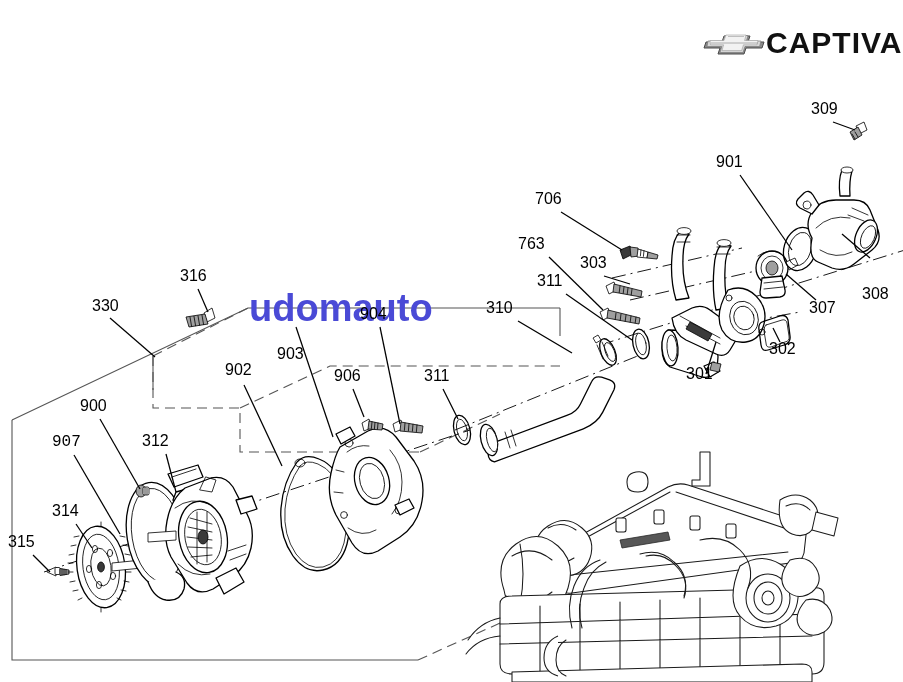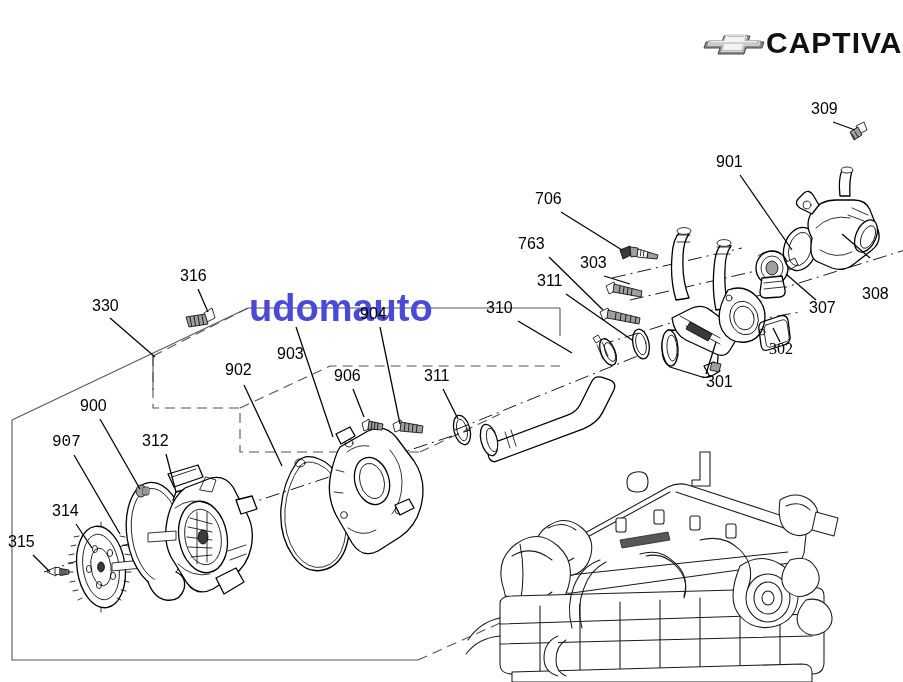--- a/index.html
+++ b/index.html
@@ -384,16 +384,16 @@
   <div class="lbl" style="left:424px;top:366px;">311</div>
   <div class="lbl" style="left:486px;top:298px;">310</div>
   <div class="lbl" style="left:535px;top:189px;">706</div>
   <div class="lbl" style="left:518px;top:234px;">763</div>
   <div class="lbl" style="left:580px;top:253px;">303</div>
   <div class="lbl" style="left:537px;top:271px;">311</div>
   <div class="lbl" style="left:716px;top:152px;">901</div>
   <div class="lbl" style="left:811px;top:99px;">309</div>
   <div class="lbl" style="left:862px;top:256px;margin-top:28px;">308</div>
   <div class="lbl" style="left:809px;top:298px;">307</div>
-  <div class="lbl" style="left:769px;top:339px;font-family:Liberation Serif, serif;">302</div>
-  <div class="lbl" style="left:686px;top:372px;margin-left:20px;">301</div>
+  <div class="lbl" style="left:769px;top:339px;">302</div>
+  <div class="lbl" style="left:686px;top:364px;">301</div>
 
 </div>
 
 </body></html>

